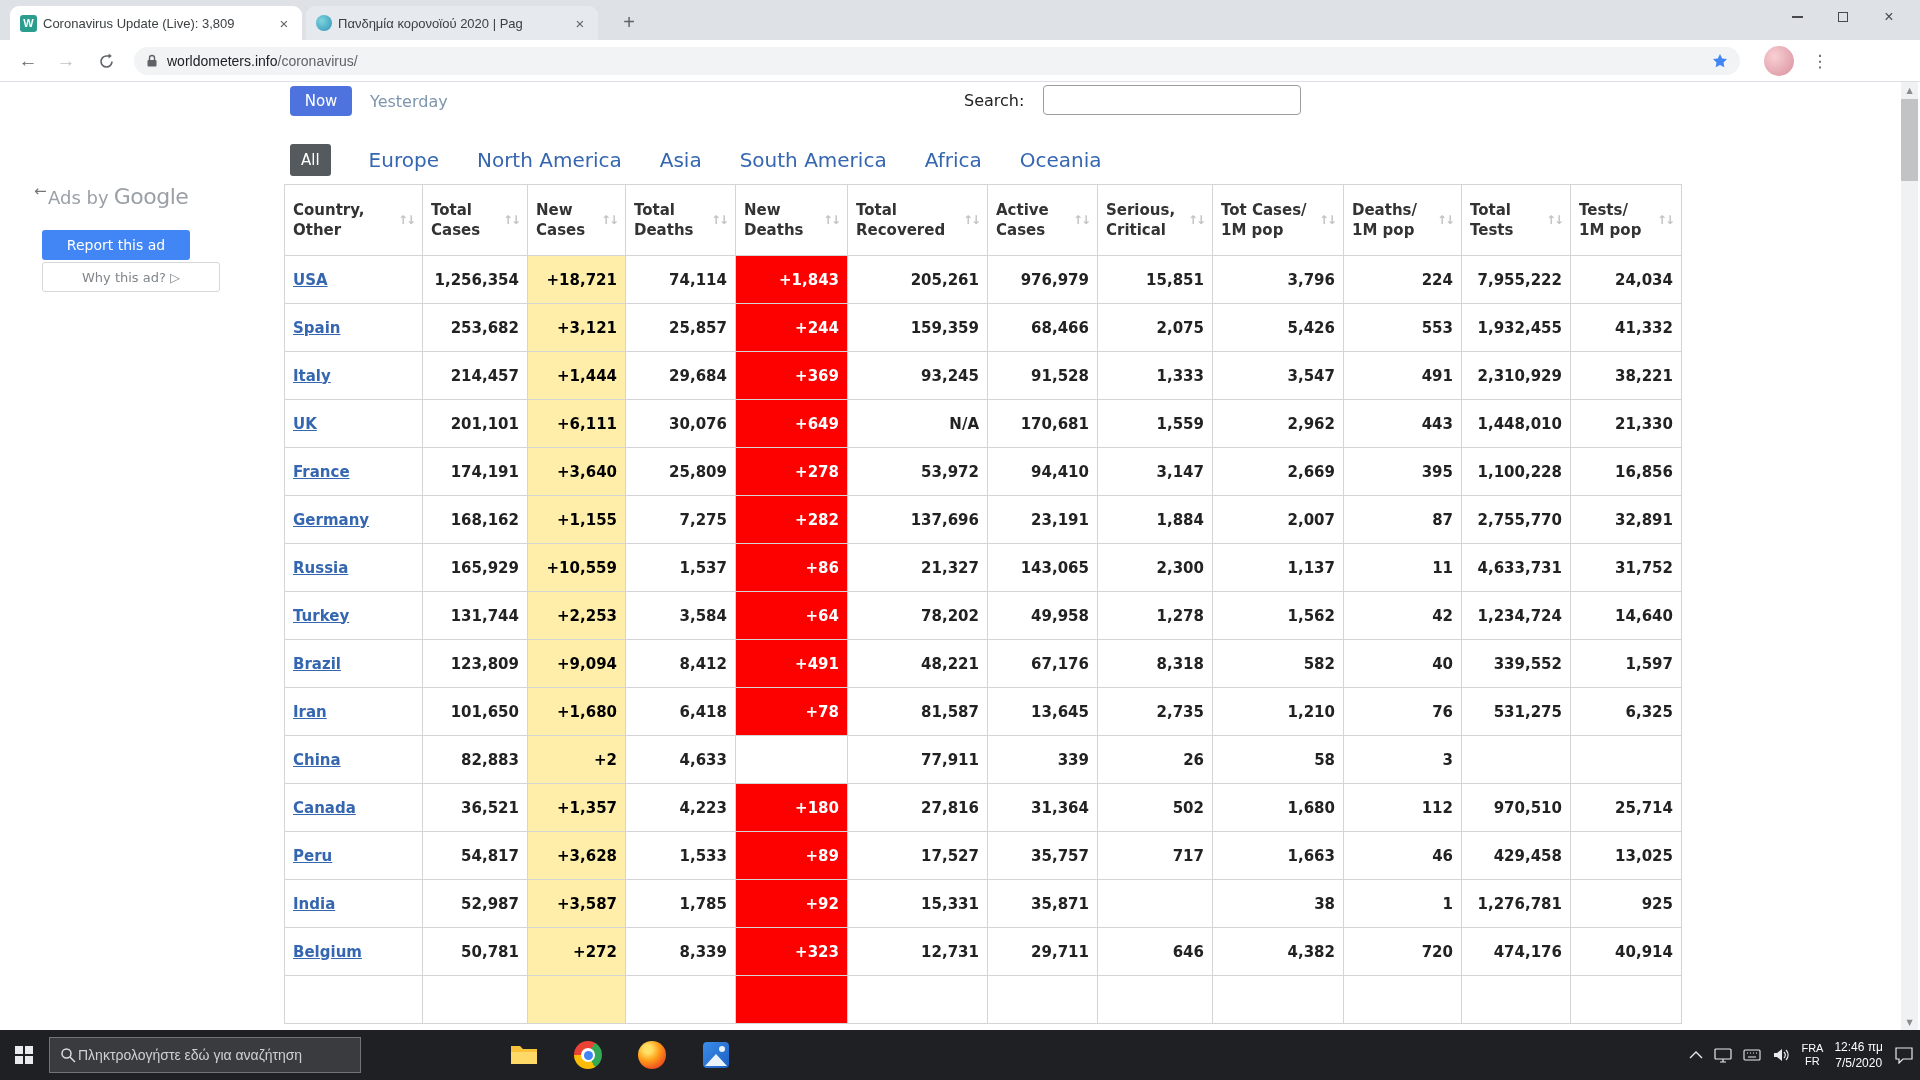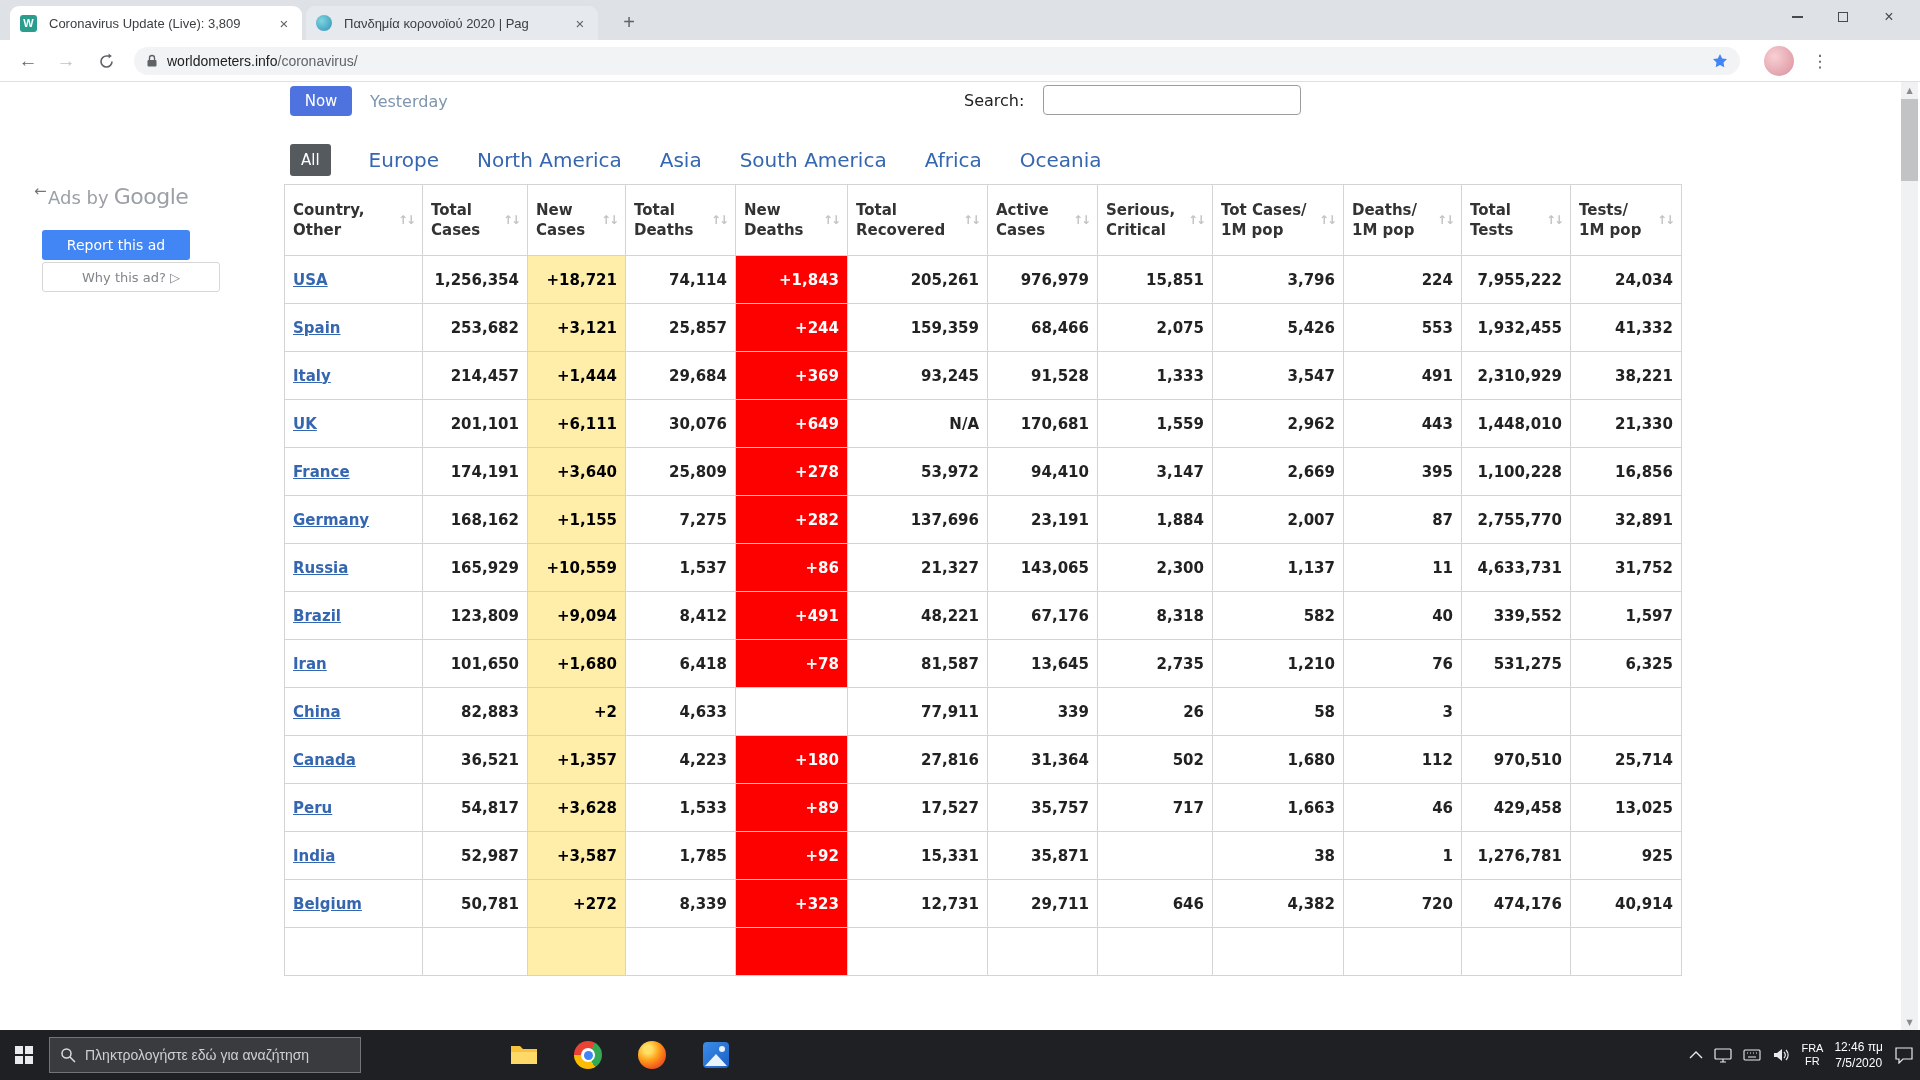--- a/index.html
+++ b/index.html
@@ -7,21 +7,21 @@
   body{font-family:"Liberation Sans",sans-serif;background:#fff}
   .screen{position:relative;width:1920px;height:1080px;overflow:hidden;background:#fff}
 
   
   .titlebar{position:absolute;top:0;left:0;width:100%;height:40px;background:#dee1e6}
   .btab{position:absolute;top:6px;height:34px;width:292px;border-radius:9px 9px 0 0;display:flex;align-items:center;padding:0 10px}
   .btab.active{background:#fff}
   .btab.inactive{background:#e6e9ed}
   .favicon-sq{width:17px;height:17px;border-radius:3px;background:#2a9d8f;color:#fff;font-size:11px;font-weight:bold;display:flex;align-items:center;justify-content:center;flex:0 0 auto}
   .favicon-circle{width:16px;height:16px;border-radius:50%;background:radial-gradient(circle at 35% 35%,#7fd4e0,#2f93b4);flex:0 0 auto}
-  .tab-title{flex:1;font-size:13px;color:#3c4043;white-space:nowrap;overflow:hidden;margin:0 12px}
+  .tab-title{flex:1;font-size:13px;color:#3c4043;white-space:nowrap;overflow:hidden;margin:0 6px}
   .tab-close{font-size:15px;color:#5f6368;width:16px;text-align:center;flex:0 0 auto;cursor:default}
   .newtab-btn{position:absolute;left:616px;top:9px;width:26px;height:26px;display:flex;align-items:center;justify-content:center;font-size:20px;color:#5f6368}
   .wincontrols{position:absolute;right:8px;top:0;height:34px;display:flex}
   .wc{width:46px;height:34px;display:flex;align-items:center;justify-content:center;color:#3c4043}
   .min-glyph{width:11px;height:2px;background:#47494d}
   .max-glyph{width:10px;height:10px;border:1px solid #47494d}
   .close-glyph{font-size:16px;color:#47494d}
 
   
   .toolbar{position:absolute;top:40px;left:0;width:100%;height:42px;background:#fff;border-bottom:1px solid #dcdfe3}
@@ -76,21 +76,21 @@
   .sb-btn{position:absolute;left:0;width:17px;height:16px;display:flex;align-items:center;justify-content:center;font-size:8px;color:#8b8b8b}
   .sb-btn.up{top:0}
   .sb-btn.down{bottom:0}
   .sb-thumb{position:absolute;left:0;top:17px;width:17px;height:82px;background:#c1c3c5}
 
   
   .taskbar{position:absolute;top:1030px;left:0;width:1920px;height:50px;background:#1f2023}
   .start{position:absolute;left:0;top:0;width:48px;height:50px;display:flex;align-items:center;justify-content:center}
   .win-logo{display:grid;grid-template-columns:8px 8px;grid-template-rows:8px 8px;gap:2px}
   .win-logo div{background:#e8eaed}
-  .tb-search{position:absolute;left:49px;top:7px;width:312px;height:36px;background:#3a3b3f;border:1px solid #72747a;display:flex;align-items:center;padding:0 10px;gap:9px}
+  .tb-search{position:absolute;left:49px;top:7px;width:312px;height:36px;background:#3a3b3f;border:1px solid #72747a;display:flex;align-items:center;padding:0 10px;gap:2px}
   .tb-search span{font-size:14px;color:#cfd0d2;white-space:nowrap}
   .tb-icons{position:absolute;left:509px;top:0;height:50px;display:flex;align-items:center;gap:34px}
   .tb-icon{width:30px;height:30px;display:flex;align-items:center;justify-content:center}
   .chrome-ball{width:28px;height:28px;border-radius:50%;background:conic-gradient(from 150deg,#fbbc05 0 120deg,#ea4335 120deg 240deg,#34a853 240deg 360deg);position:relative}
   .chrome-ball::before{content:"";position:absolute;left:7px;top:7px;width:14px;height:14px;border-radius:50%;background:#fff}
   .chrome-ball::after{content:"";position:absolute;left:9.5px;top:9.5px;width:9px;height:9px;border-radius:50%;background:#4285f4}
   .firefox-ball{width:28px;height:28px;border-radius:50%;background:radial-gradient(circle at 35% 30%,#ffe066 0 15%,#ff9f1a 42%,#f0581f 72%,#c43a1a 100%)}
   .photos-tile{width:26px;height:26px;border-radius:4px;background:linear-gradient(135deg,#3b8de8,#1b5fc4);position:relative;overflow:hidden}
   .photos-tile::before{content:"";position:absolute;left:2px;bottom:2px;border-left:11px solid transparent;border-right:11px solid transparent;border-bottom:12px solid #eaf2fc}
   .photos-tile::after{content:"";position:absolute;right:4px;top:4px;width:6px;height:6px;border-radius:50%;background:#eaf2fc}
@@ -364,20 +364,34 @@
             <td class="num new-deaths">+86</td>
             <td class="num">21,327</td>
             <td class="num">143,065</td>
             <td class="num">2,300</td>
             <td class="num">1,137</td>
             <td class="num">11</td>
             <td class="num">4,633,731</td>
             <td class="num">31,752</td>
           </tr>
           <tr>
+            <td class="c-country"><a href="#">Turkey</a></td>
+            <td class="num">131,744</td>
+            <td class="num new-cases">+2,253</td>
+            <td class="num">3,584</td>
+            <td class="num new-deaths">+64</td>
+            <td class="num">78,202</td>
+            <td class="num">49,958</td>
+            <td class="num">1,278</td>
+            <td class="num">1,562</td>
+            <td class="num">42</td>
+            <td class="num">1,234,724</td>
+            <td class="num">14,640</td>
+          </tr>
+          <tr>
             <td class="c-country"><a href="#">Brazil</a></td>
             <td class="num">123,809</td>
             <td class="num new-cases">+9,094</td>
             <td class="num">8,412</td>
             <td class="num new-deaths">+491</td>
             <td class="num">48,221</td>
             <td class="num">67,176</td>
             <td class="num">8,318</td>
             <td class="num">582</td>
             <td class="num">40</td>

